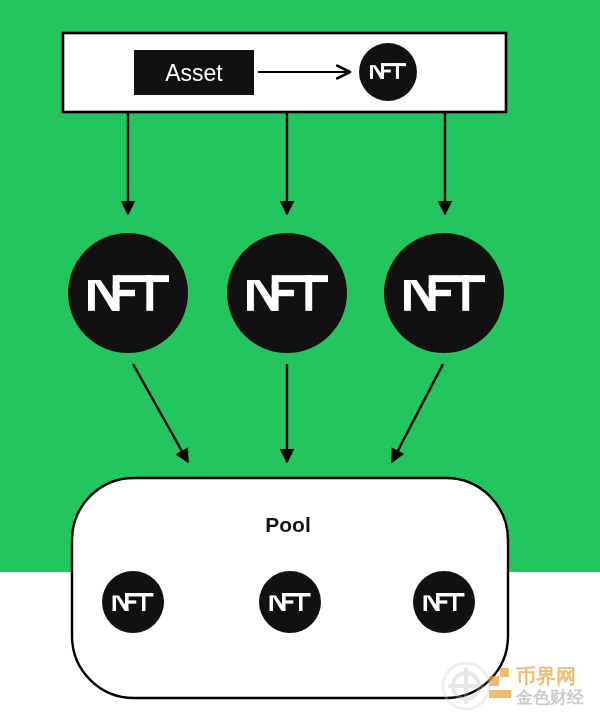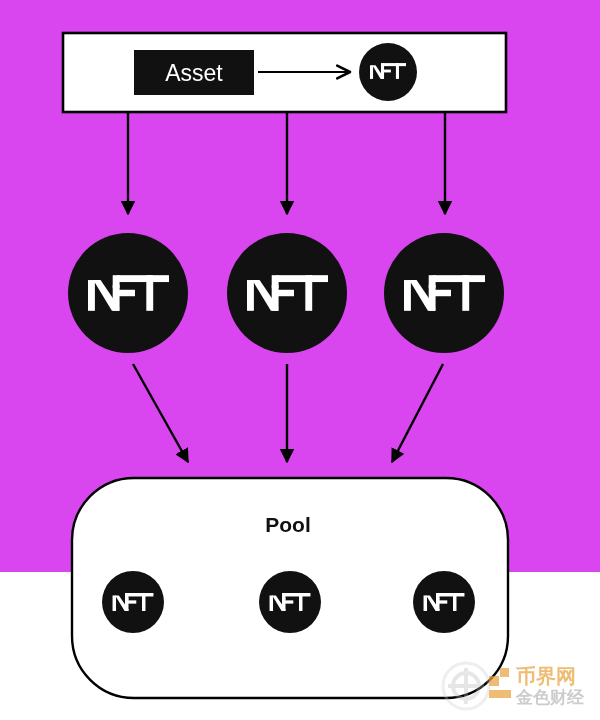--- a/index.html
+++ b/index.html
@@ -11,21 +11,21 @@
   body {
     width: 600px;
     height: 720px;
     overflow: hidden;
     font-family: "Liberation Sans", sans-serif;
   }
   #stage {
     position: relative;
     width: 600px;
     height: 572px;
-    background: #d946ef;
+    background: #22c55e;
     text-align: center;
   }
   #diagram {
     position: absolute;
     left: 0;
     top: 0;
     width: 600px;
     height: 720px;
   }
   .mint-label {

